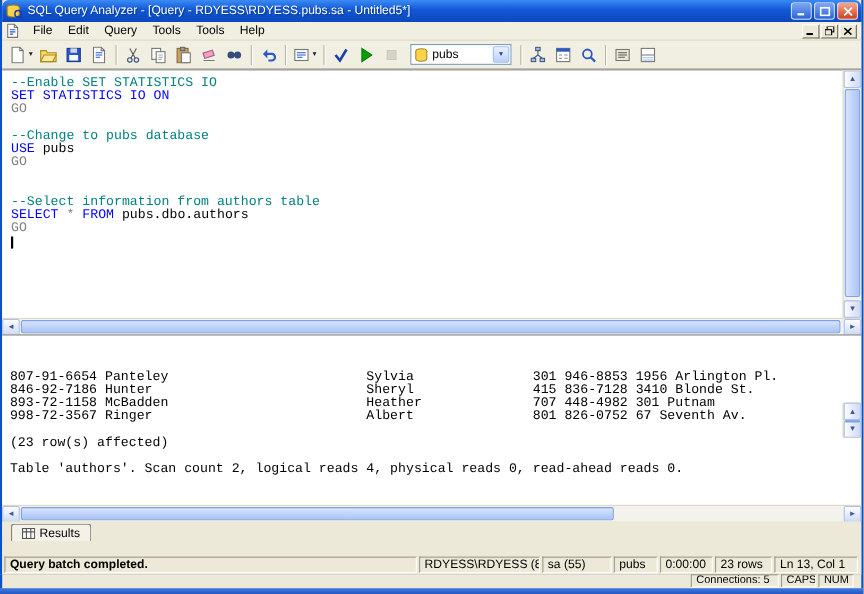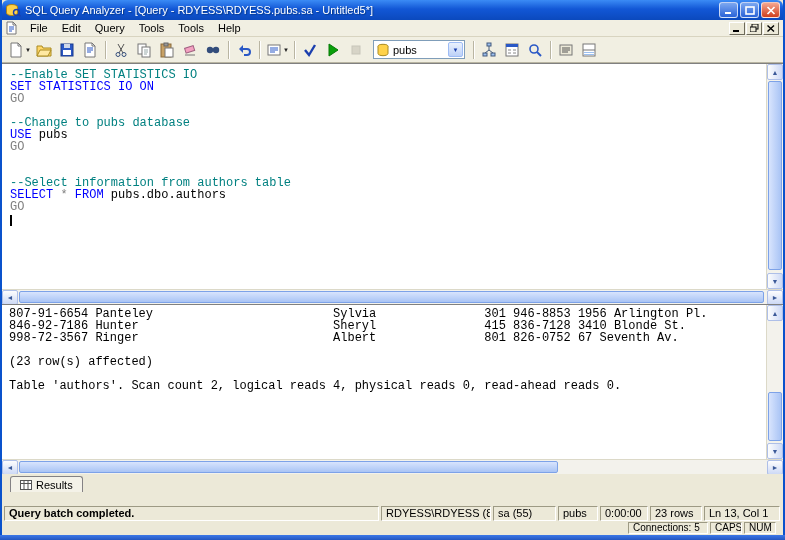--- a/index.html
+++ b/index.html
@@ -50,21 +50,21 @@
           font-size:6px; color:#1b3fae; background:linear-gradient(180deg,#eaf1fd,#bcd1f8);
           border:1px solid #9ebcf5; border-radius:2px; }
 
   
   .editor { flex:1 1 auto; background:#fff; display:flex; overflow:hidden; border-top:1px solid #808080; }
   .editor-content { flex:1; padding:5px 0 0 8px; font-family:"Liberation Mono", monospace;
                     font-size:12px; line-height:12px; white-space:pre; overflow:hidden; }
   .eline { height:12px; white-space:pre; }
   .caret { display:inline-block; width:1.5px; height:11px; background:#000; vertical-align:text-bottom; }
 
-  .resultspane { flex:0 0 155px; background:#fff; display:flex; overflow:hidden; border-top:1px solid #808080; }
+  .resultspane { flex:0 0 155px; background:#fff; display:flex; overflow:hidden; border-top:1px solid #808080;align-items:center; }
   .results-content { flex:1; padding:3px 0 0 7px; font-family:"Liberation Mono", monospace;
                      font-size:12px; line-height:12px; overflow:hidden; }
   .rline { height:12px; white-space:pre; color:#000; }
 
   
   .vscroll { flex:0 0 16px; display:flex; flex-direction:column; background:#f3f2ec; border-left:1px solid #dcd9c8; }
   .hscroll { height:15px; flex:0 0 15px; display:flex; background:#f3f2ec; border-top:1px solid #dcd9c8; }
   .sbtn { flex:0 0 16px; height:15px; display:flex; align-items:center; justify-content:center;
           font-size:7px; color:#3b5998; background:linear-gradient(180deg,#fdfdfd,#cdd9f6);
           border:1px solid #aebfe8; border-radius:2px; }
@@ -362,20 +362,21 @@
     <div class="htrack">
         <div class="hthumb" style="left:1px;right:3px;"></div>
       </div>
     <span class="sbtn">►</span>
   </div>
 
   <div class="resultspane">
     <div class="results-content">
         <div class="rline">807-91-6654 Panteley                         Sylvia               301 946-8853 1956 Arlington Pl.</div>
         <div class="rline">846-92-7186 Hunter                           Sheryl               415 836-7128 3410 Blonde St.</div>
+        <div class="rline">893-72-1158 McBadden                         Heather              707 448-4982 301 Putnam</div>
         <div class="rline">998-72-3567 Ringer                           Albert               801 826-0752 67 Seventh Av.</div>
         <div class="rline"></div>
         <div class="rline">(23 row(s) affected)</div>
         <div class="rline"></div>
         <div class="rline">Table 'authors'. Scan count 2, logical reads 4, physical reads 0, read-ahead reads 0.</div>
       </div>
     <div class="vscroll">
       <span class="sbtn">▲</span>
       <div class="vtrack">
           <div class="vthumb" style="top:58%;bottom:2px;"></div>

